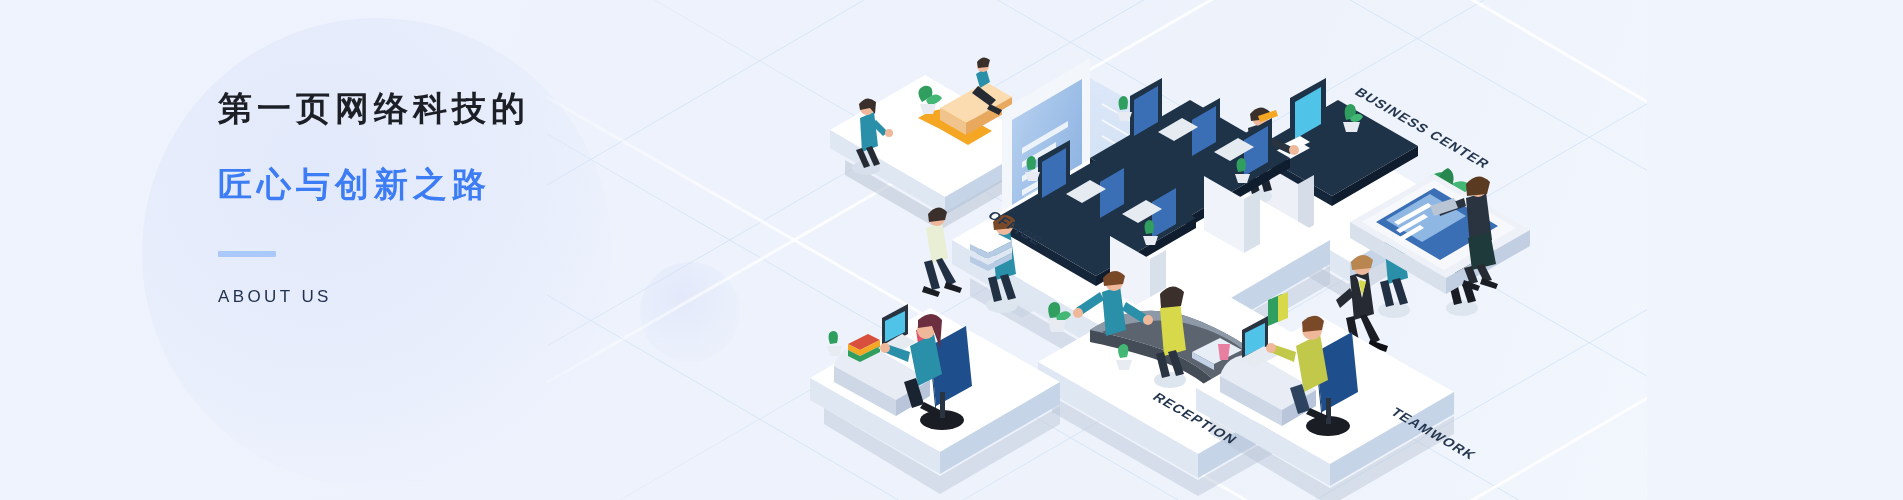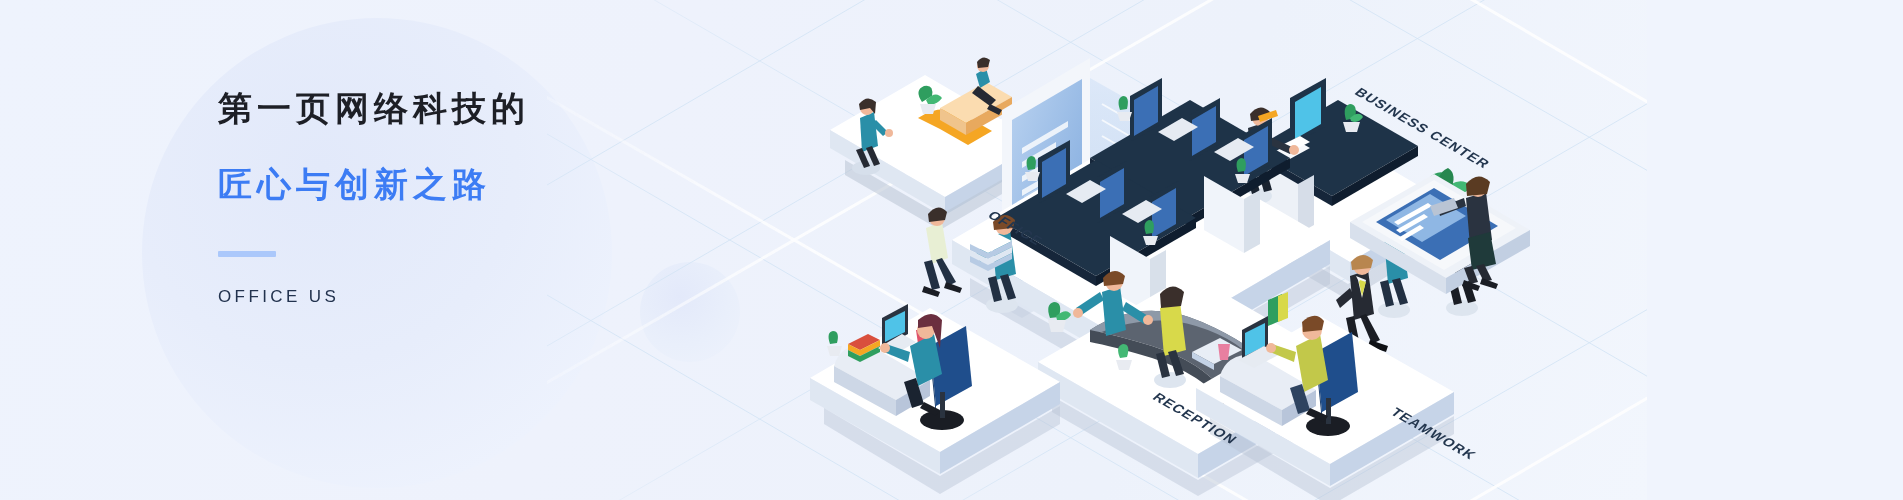--- a/index.html
+++ b/index.html
@@ -119,21 +119,21 @@
         <path d="M480 -260 L1560 370"></path>
       <path d="M-100 440 L1150 -280"></path>
         <path d="M480 760 L1560 130"></path>
     </g>
   </svg>
 
   <div id="copy">
     <div id="headline-1">第一页网络科技的</div>
     <div id="headline-2">匠心与创新之路</div>
     <div id="divider"></div>
-    <div id="subtitle">OFFICE US</div>
+    <div id="subtitle">ABOUT US</div>
   </div>
 
   <div id="illustration">
     <svg viewBox="0 0 1113 500" preserveAspectRatio="xMidYMid meet">
       <defs>
         <linearGradient id="screenGrad" x1="0" y1="0" x2="1" y2="1">
           <stop offset="0" stop-color="#b9d2f0"></stop>
             <stop offset="1" stop-color="#7fa9dd"></stop>
         </linearGradient>
         <linearGradient id="glassGrad" x1="0" y1="0" x2="0" y2="1">

